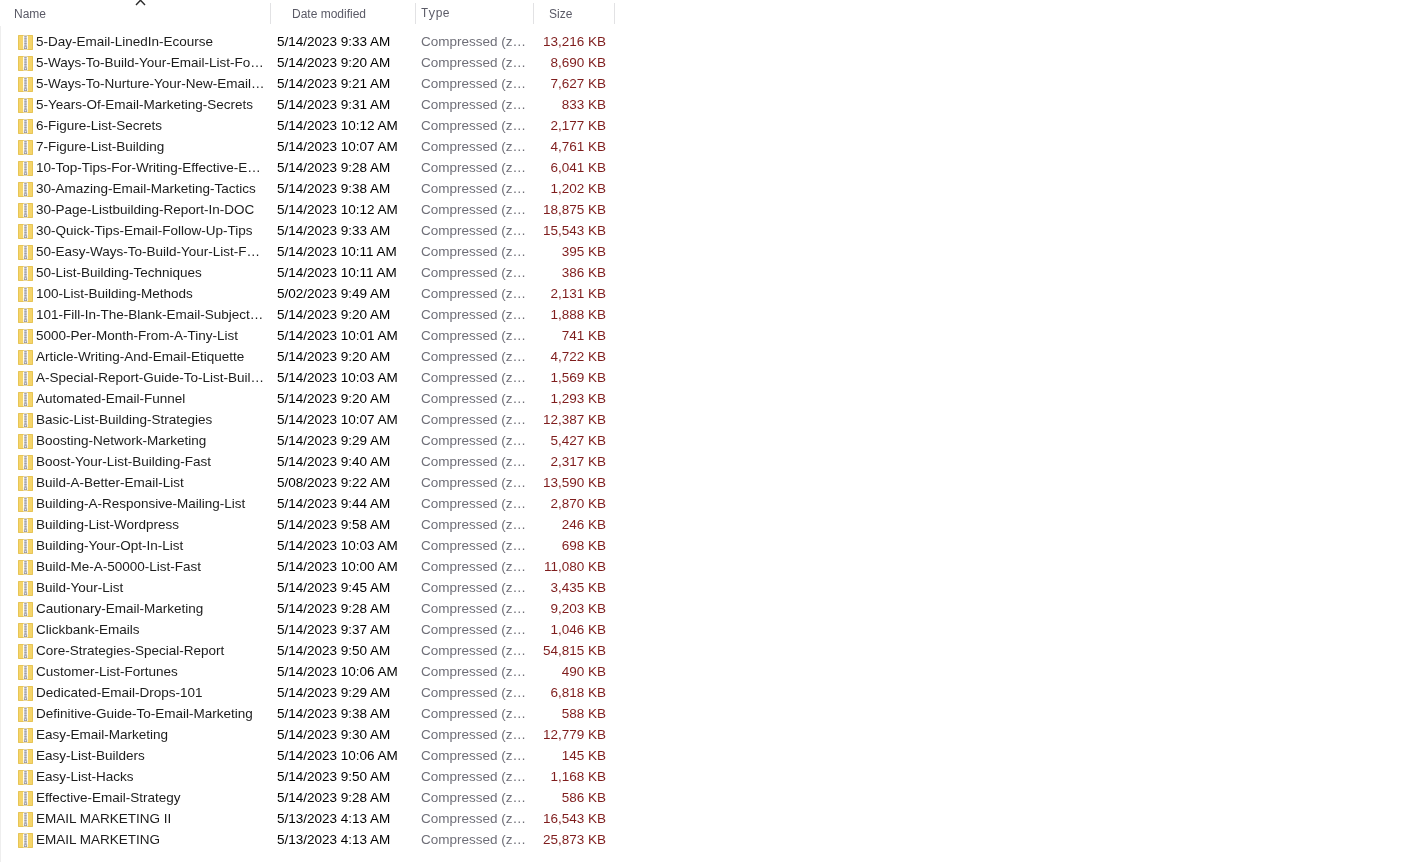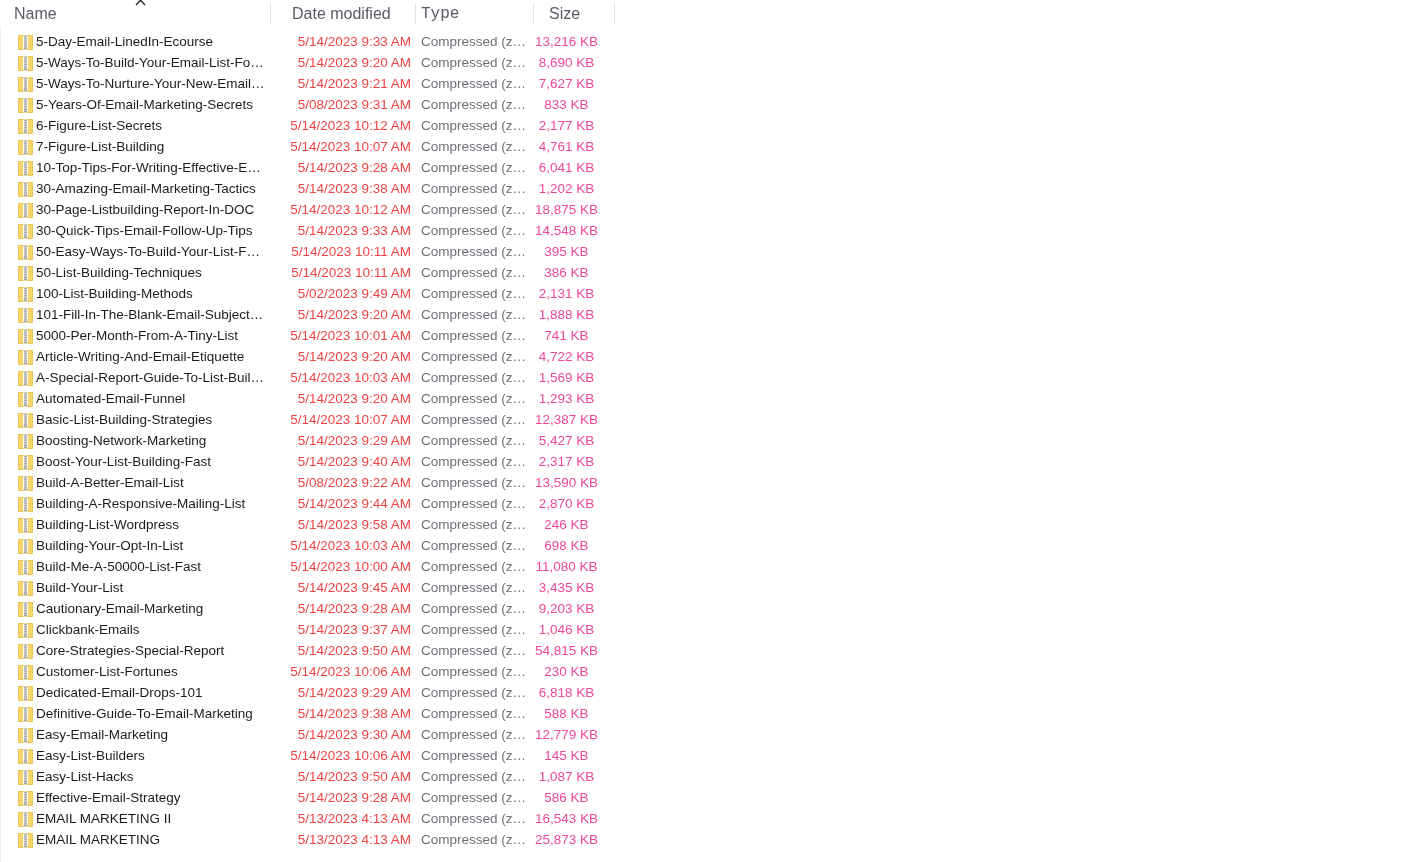--- a/index.html
+++ b/index.html
@@ -39,21 +39,21 @@
     top: 0;
     width: 615px;
     height: 26px;
     background: #ffffff;
   }
   .col-head {
     position: absolute;
     top: 0;
     height: 26px;
     line-height: 28px;
-    font-size: 16px;
+    font-size: 12px;
     color: #5a5a66;
     white-space: nowrap;
     overflow: hidden;
   }
   .col-head.name   { left: 14px;  width: 246px; }
   .col-head.date   { left: 292px; width: 132px; }
   .col-head.type   { left: 421px; width: 106px; font-family: Liberation Mono, monospace; }
   .col-head.size   { left: 549px; width: 70px;  }
 
   .col-divider {
@@ -104,33 +104,32 @@
     text-overflow: ellipsis;
   }
   .cell.name {
     left: 36px;
     width: 230px;
     color: #1c1c1c;
   }
   .cell.date {
     left: 277px;
     width: 134px;
-    color: #ef4444;
-    text-align: right;
+    color: #000000;
   }
   .cell.type {
     left: 421px;
     width: 108px;
     color: #6f6f78;
   }
   .cell.size {
     left: 527px;
     width: 79px;
-    color: #ec4899;
-    text-align: center;
+    color: #7f1d1d;
+    text-align: right;
   }
 
   
   .zip-icon {
     position: absolute;
     left: 18px;
     top: 3px;
     width: 15px;
     height: 16px;
   }
@@ -258,21 +257,21 @@
               <rect x="6.3" y="5.6" width="2.4" height="0.9"></rect>
               <rect x="6.3" y="7.3" width="2.4" height="0.9"></rect>
               <rect x="6.3" y="9.0" width="2.4" height="0.9"></rect>
               <rect x="6.3" y="10.7" width="2.4" height="0.9"></rect>
             </g>
             <rect x="5.9" y="12.4" width="3.2" height="2.6" fill="#8e8e96"></rect>
             <rect x="6.6" y="13.1" width="1.8" height="1.2" fill="#e9e9ee"></rect>
           </svg>
         </span>
         <span class="cell name">5-Years-Of-Email-Marketing-Secrets</span>
-        <span class="cell date">5/08/2023 9:31 AM</span>
+        <span class="cell date">5/14/2023 9:31 AM</span>
         <span class="cell type">Compressed (zipp...</span>
         <span class="cell size">833 KB</span>
       </div>
       <div class="file-row">
         <span class="zip-icon">
           <svg width="15" height="16" viewBox="0 0 15 16">
             <path d="M0.5 1.5 H14.5 V15.5 H0.5 Z" fill="#fdf0b9" stroke="#d9b545" stroke-width="1"></path>
             <path d="M0.5 1.5 H5 V15.5 H0.5 Z" fill="#f5d469" stroke="none"></path>
             <path d="M10 1.5 H14.5 V15.5 H10 Z" fill="#f5d469" stroke="none"></path>
             <rect x="5.2" y="1.5" width="4.6" height="14" fill="#ffffff"></rect>
@@ -410,21 +409,21 @@
               <rect x="6.3" y="9.0" width="2.4" height="0.9"></rect>
               <rect x="6.3" y="10.7" width="2.4" height="0.9"></rect>
             </g>
             <rect x="5.9" y="12.4" width="3.2" height="2.6" fill="#8e8e96"></rect>
             <rect x="6.6" y="13.1" width="1.8" height="1.2" fill="#e9e9ee"></rect>
           </svg>
         </span>
         <span class="cell name">30-Quick-Tips-Email-Follow-Up-Tips</span>
         <span class="cell date">5/14/2023 9:33 AM</span>
         <span class="cell type">Compressed (zipp...</span>
-        <span class="cell size">14,548 KB</span>
+        <span class="cell size">15,543 KB</span>
       </div>
       <div class="file-row">
         <span class="zip-icon">
           <svg width="15" height="16" viewBox="0 0 15 16">
             <path d="M0.5 1.5 H14.5 V15.5 H0.5 Z" fill="#fdf0b9" stroke="#d9b545" stroke-width="1"></path>
             <path d="M0.5 1.5 H5 V15.5 H0.5 Z" fill="#f5d469" stroke="none"></path>
             <path d="M10 1.5 H14.5 V15.5 H10 Z" fill="#f5d469" stroke="none"></path>
             <rect x="5.2" y="1.5" width="4.6" height="14" fill="#ffffff"></rect>
             <rect x="6.3" y="1.5" width="2.4" height="11.2" fill="#cfcfd4"></rect>
             <g fill="#9a9aa2">
@@ -935,21 +934,21 @@
               <rect x="6.3" y="9.0" width="2.4" height="0.9"></rect>
               <rect x="6.3" y="10.7" width="2.4" height="0.9"></rect>
             </g>
             <rect x="5.9" y="12.4" width="3.2" height="2.6" fill="#8e8e96"></rect>
             <rect x="6.6" y="13.1" width="1.8" height="1.2" fill="#e9e9ee"></rect>
           </svg>
         </span>
         <span class="cell name">Customer-List-Fortunes</span>
         <span class="cell date">5/14/2023 10:06 AM</span>
         <span class="cell type">Compressed (zipp...</span>
-        <span class="cell size">230 KB</span>
+        <span class="cell size">490 KB</span>
       </div>
       <div class="file-row">
         <span class="zip-icon">
           <svg width="15" height="16" viewBox="0 0 15 16">
             <path d="M0.5 1.5 H14.5 V15.5 H0.5 Z" fill="#fdf0b9" stroke="#d9b545" stroke-width="1"></path>
             <path d="M0.5 1.5 H5 V15.5 H0.5 Z" fill="#f5d469" stroke="none"></path>
             <path d="M10 1.5 H14.5 V15.5 H10 Z" fill="#f5d469" stroke="none"></path>
             <rect x="5.2" y="1.5" width="4.6" height="14" fill="#ffffff"></rect>
             <rect x="6.3" y="1.5" width="2.4" height="11.2" fill="#cfcfd4"></rect>
             <g fill="#9a9aa2">
@@ -1060,21 +1059,21 @@
               <rect x="6.3" y="9.0" width="2.4" height="0.9"></rect>
               <rect x="6.3" y="10.7" width="2.4" height="0.9"></rect>
             </g>
             <rect x="5.9" y="12.4" width="3.2" height="2.6" fill="#8e8e96"></rect>
             <rect x="6.6" y="13.1" width="1.8" height="1.2" fill="#e9e9ee"></rect>
           </svg>
         </span>
         <span class="cell name">Easy-List-Hacks</span>
         <span class="cell date">5/14/2023 9:50 AM</span>
         <span class="cell type">Compressed (zipp...</span>
-        <span class="cell size">1,087 KB</span>
+        <span class="cell size">1,168 KB</span>
       </div>
       <div class="file-row">
         <span class="zip-icon">
           <svg width="15" height="16" viewBox="0 0 15 16">
             <path d="M0.5 1.5 H14.5 V15.5 H0.5 Z" fill="#fdf0b9" stroke="#d9b545" stroke-width="1"></path>
             <path d="M0.5 1.5 H5 V15.5 H0.5 Z" fill="#f5d469" stroke="none"></path>
             <path d="M10 1.5 H14.5 V15.5 H10 Z" fill="#f5d469" stroke="none"></path>
             <rect x="5.2" y="1.5" width="4.6" height="14" fill="#ffffff"></rect>
             <rect x="6.3" y="1.5" width="2.4" height="11.2" fill="#cfcfd4"></rect>
             <g fill="#9a9aa2">

